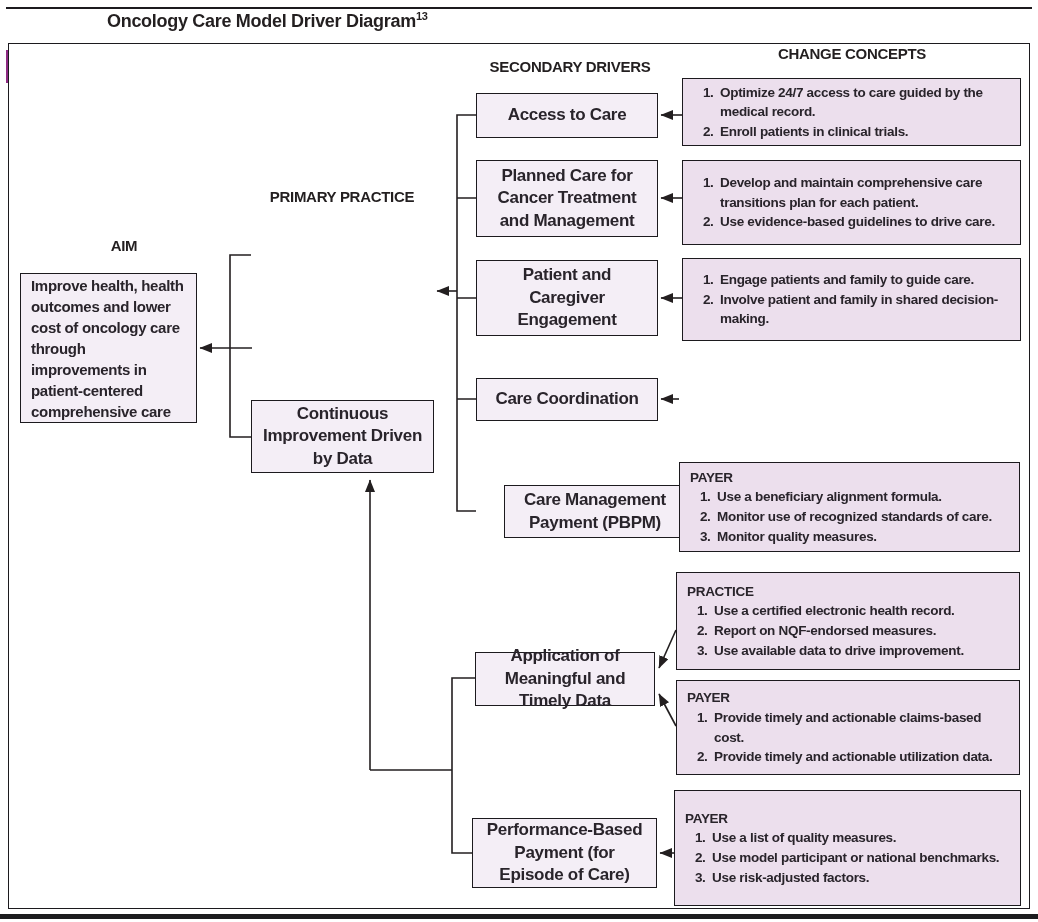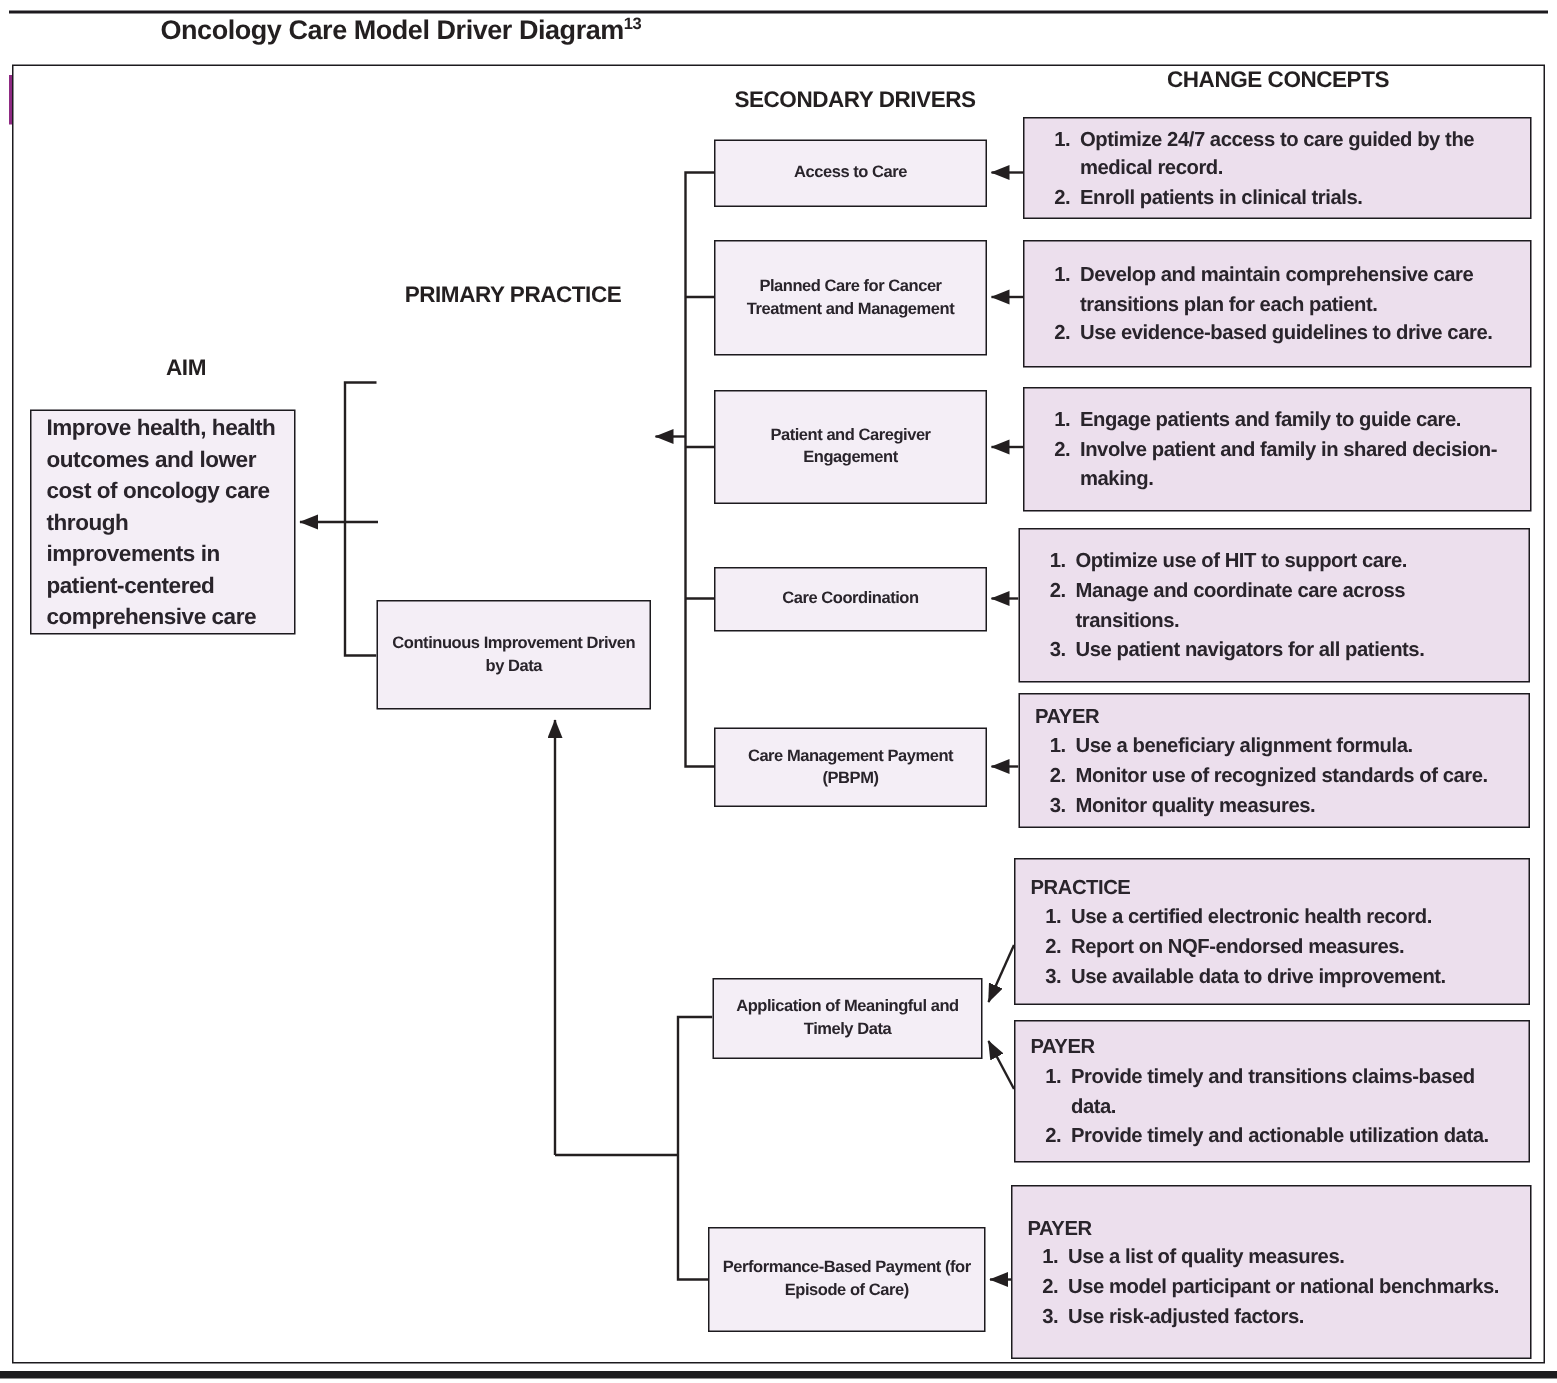--- a/index.html
+++ b/index.html
@@ -15,21 +15,21 @@
   .fig-title sup { font-size:11px; vertical-align:super; }
 
   .frame { position:absolute; left:8px; top:43px; width:1022px; height:866px;
     border:1.5px solid #1c1a1e; background:#fff; }
   .bottom-bar { position:absolute; left:0; top:914px; width:1038px; height:5px; background:#1c1c1e; }
 
   .colhead { position:absolute; transform:translateX(-50%); font-weight:bold; font-size:15px;
     letter-spacing:-0.3px; color:#231f20; white-space:nowrap; }
 
   .box { position:absolute; border:1.6px solid #1c1a1e; display:flex; align-items:center;
-    justify-content:center; text-align:center; font-weight:bold; font-size:11px;
+    justify-content:center; text-align:center; font-weight:bold; font-size:17px;
     line-height:1.32; letter-spacing:-0.3px; padding:4px 8px; }
   .driver { background:#f4eef6; }
   .concept { background:#ecdfed; flex-direction:column; align-items:flex-start;
     text-align:left; justify-content:center; font-size:13.5px; line-height:1.45;
     padding:5px 10px 5px 10px; }
   .aimbox { background:#f4eef6; text-align:left; justify-content:flex-start;
     font-size:15px; line-height:1.4; padding:8px 10px; }
   .concept .chead { font-weight:bold; }
   .concept ol { list-style:decimal outside; padding-left:24px; width:100%; }
   .concept li { font-weight:bold; padding-left:3px; }
@@ -100,21 +100,21 @@
   </div>
   <div class="box driver" style="left:476px; top:160px; width:182px; height:77px;">
     <span>Planned Care for Cancer Treatment and Management</span>
   </div>
   <div class="box driver" style="left:476px; top:260px; width:182px; height:76px;">
     <span>Patient and Caregiver Engagement</span>
   </div>
   <div class="box driver" style="left:476px; top:378px; width:182px; height:43px;">
     <span>Care Coordination</span>
   </div>
-  <div class="box driver" style="left:476px; top:485px; width:182px; height:53px;">
+  <div class="box driver" style="left:504px; top:485px; width:182px; height:53px;">
     <span>Care Management Payment (PBPM)</span>
   </div>
   <div class="box driver" style="left:475px; top:652px; width:180px; height:54px;">
     <span>Application of Meaningful and Timely Data</span>
   </div>
   <div class="box driver" style="left:472px; top:818px; width:185px; height:70px;">
     <span>Performance-Based Payment (for Episode of Care)</span>
   </div>
 
   <div class="box concept" style="left:682px; top:78px; width:339px; height:68px;">
@@ -128,47 +128,40 @@
       <li>Develop and maintain comprehensive care transitions plan for each patient.</li>
       <li>Use evidence-based guidelines to drive care.</li>
     </ol>
   </div>
   <div class="box concept" style="left:682px; top:258px; width:339px; height:83px;">
     <ol>
       <li>Engage patients and family to guide care.</li>
       <li>Involve patient and family in shared decision-making.</li>
     </ol>
   </div>
-  <div class="box concept" style="left:679px; top:352px; width:341px; height:103px;">
-    <ol>
-      <li>Optimize use of HIT to support care.</li>
-      <li>Manage and coordinate care across transitions.</li>
-      <li>Use patient navigators for all patients.</li>
-    </ol>
-  </div>
   <div class="box concept" style="left:679px; top:462px; width:341px; height:90px;">
     <div class="chead">PAYER</div>
     <ol>
       <li>Use a beneficiary alignment formula.</li>
       <li>Monitor use of recognized standards of care.</li>
       <li>Monitor quality measures.</li>
     </ol>
   </div>
   <div class="box concept" style="left:676px; top:572px; width:344px; height:98px;">
     <div class="chead">PRACTICE</div>
     <ol>
       <li>Use a certified electronic health record.</li>
       <li>Report on NQF-endorsed measures.</li>
       <li>Use available data to drive improvement.</li>
     </ol>
   </div>
   <div class="box concept" style="left:676px; top:680px; width:344px; height:95px;">
     <div class="chead">PAYER</div>
     <ol>
-      <li>Provide timely and transitions claims-based data.</li>
+      <li>Provide timely and actionable claims-based cost.</li>
       <li>Provide timely and actionable utilization data.</li>
     </ol>
   </div>
   <div class="box concept" style="left:674px; top:790px; width:347px; height:116px;">
     <div class="chead">PAYER</div>
     <ol>
       <li>Use a list of quality measures.</li>
       <li>Use model participant or national benchmarks.</li>
       <li>Use risk-adjusted factors.</li>
     </ol>

